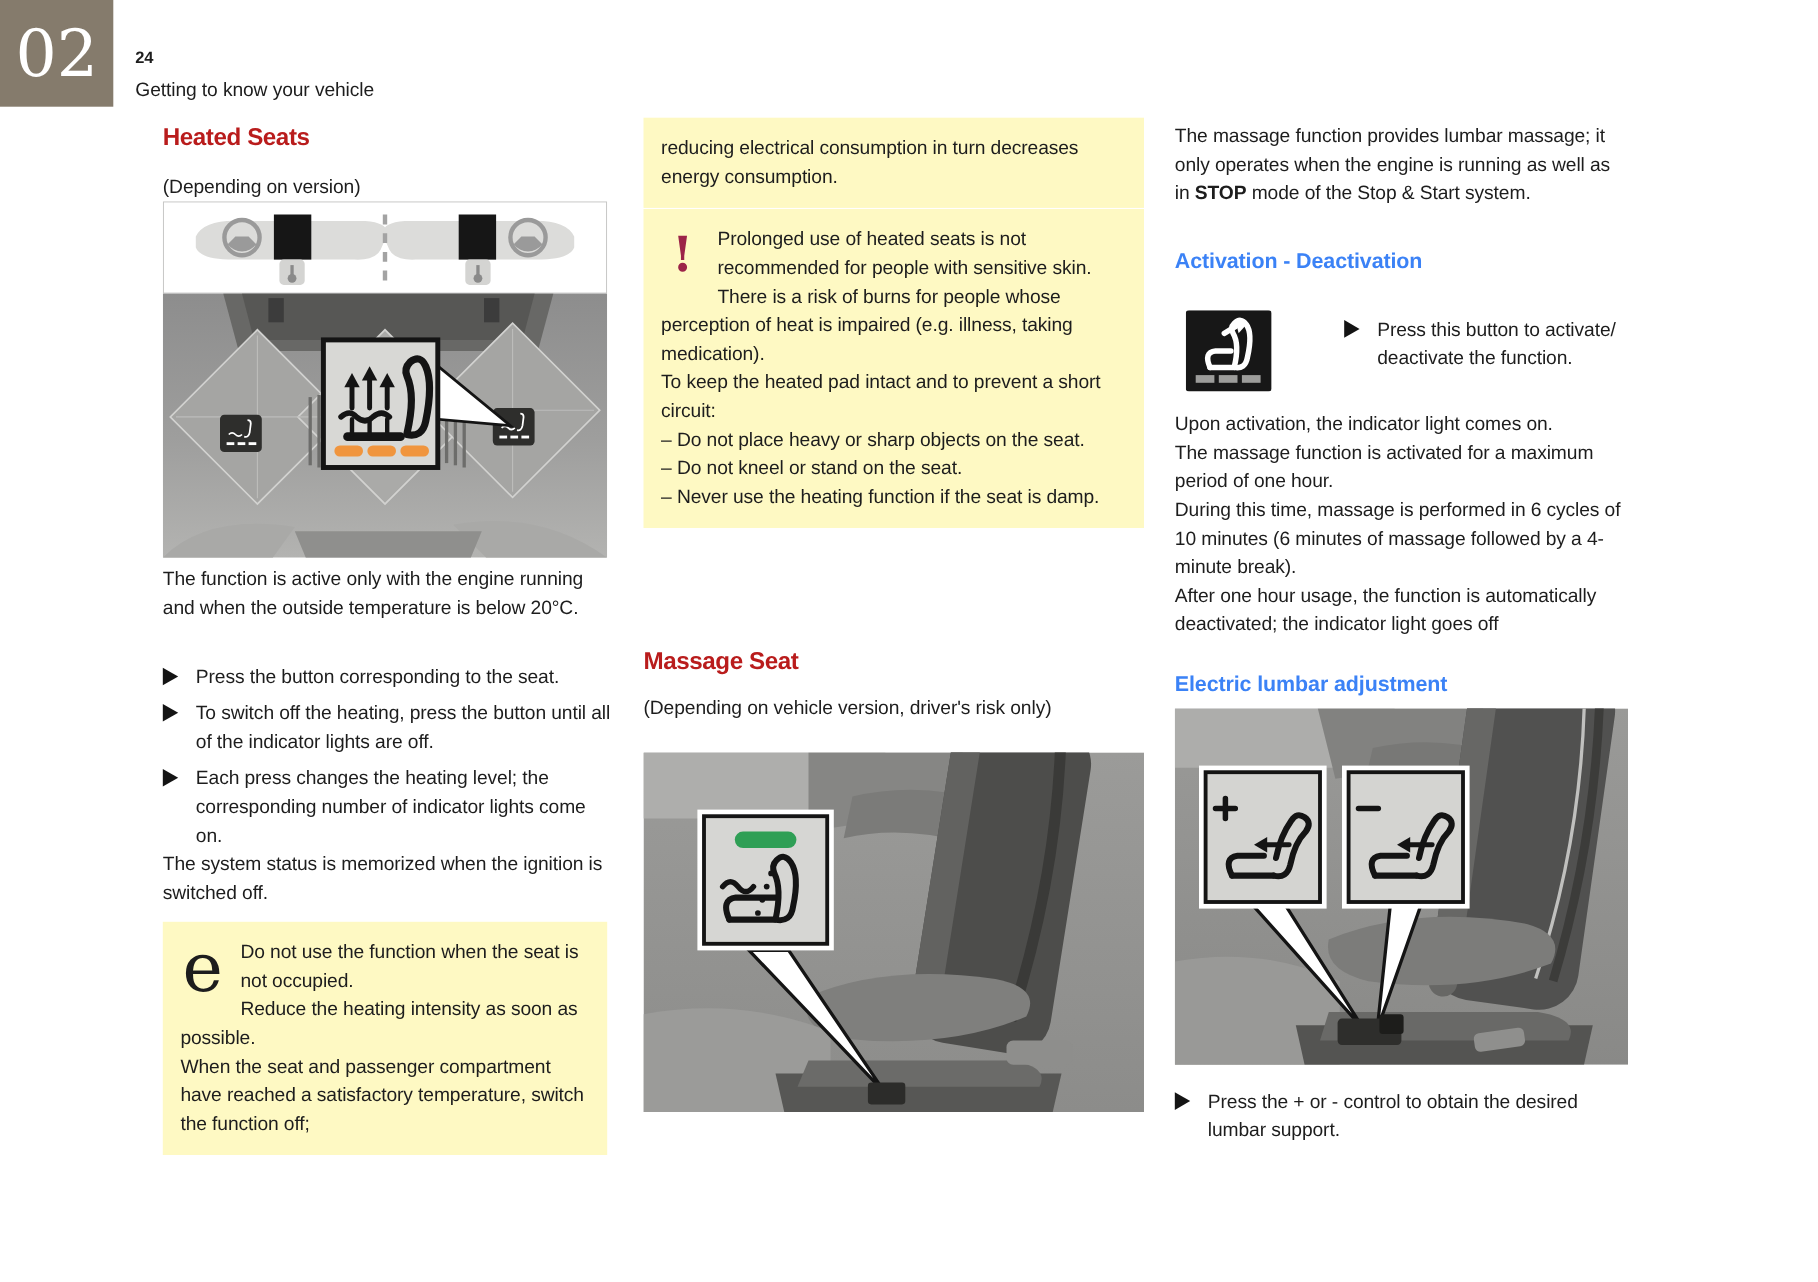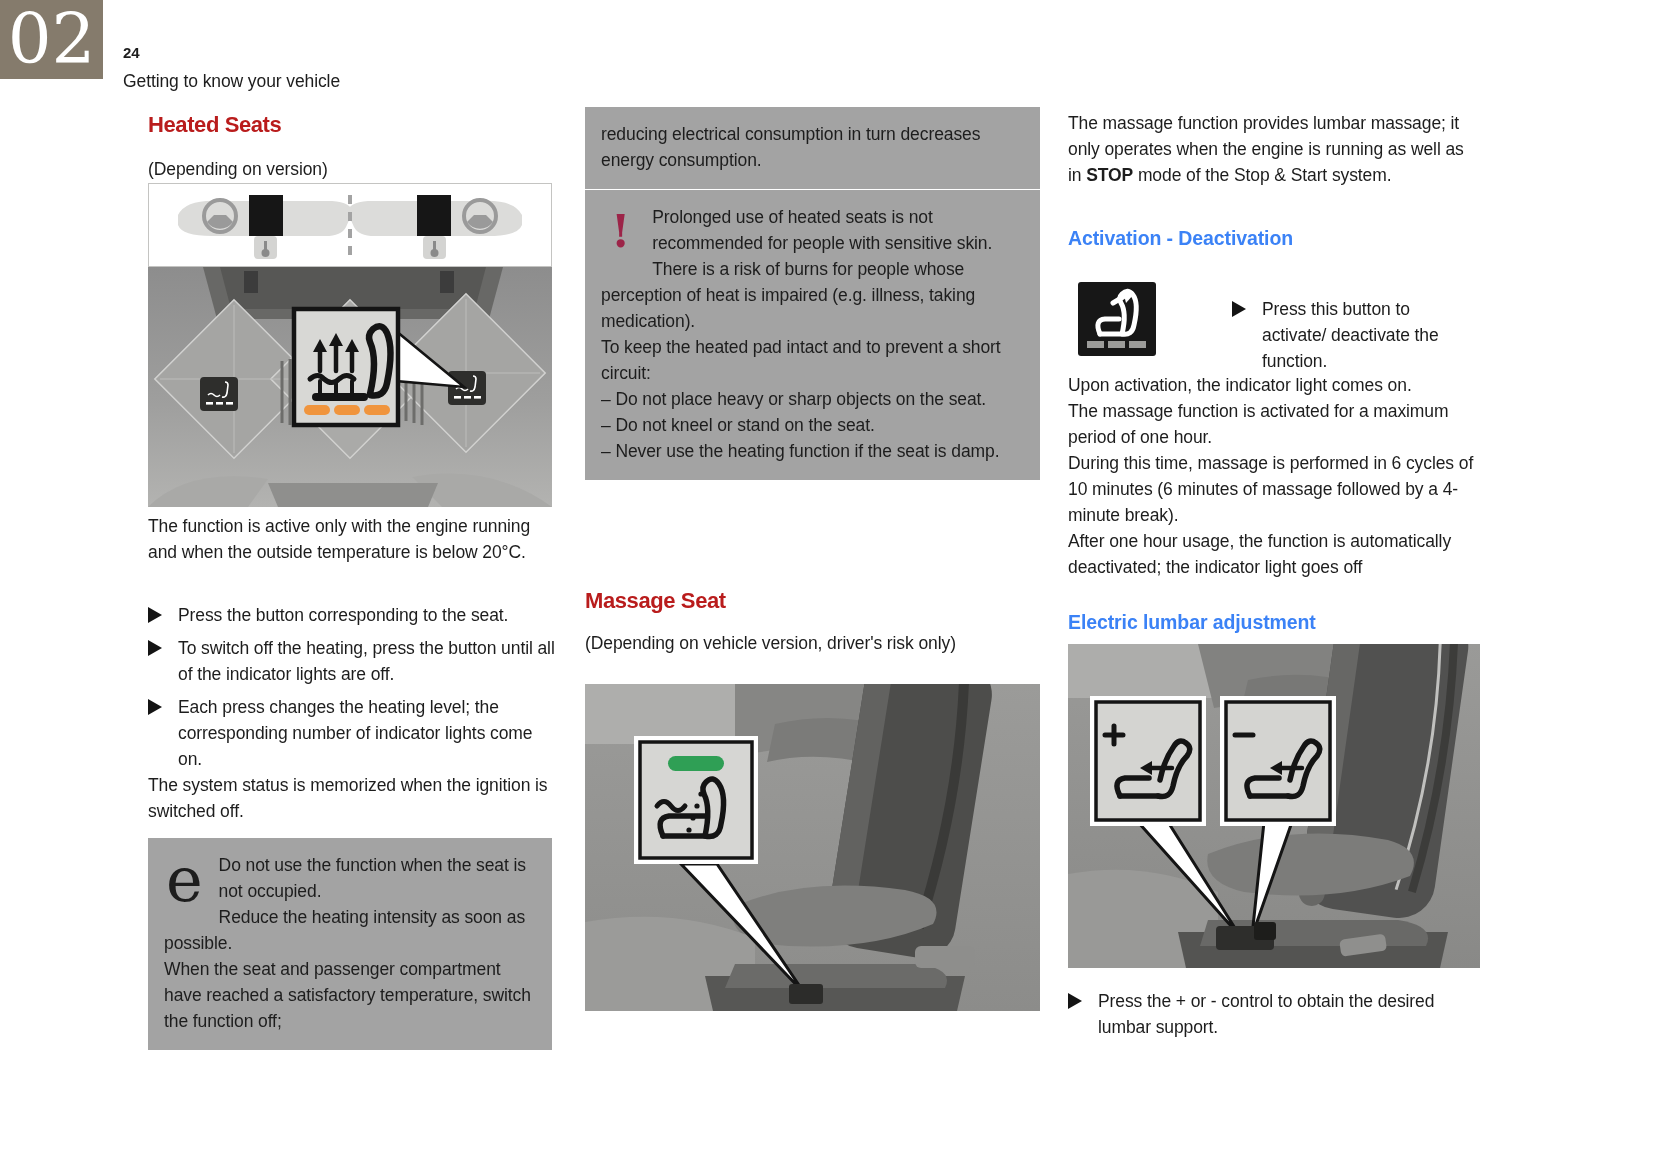--- a/index.html
+++ b/index.html
@@ -7,31 +7,31 @@
   #page {
     position: relative; width: 1653px; height: 1165px;
     background: #ffffff; overflow: hidden;
     font-family: "Liberation Sans", sans-serif;
     color: #1d1d1d; font-size: 17.5px; line-height: 26px;
     letter-spacing: -0.1px;
   }
   .abs { position: absolute; }
   
   #chapter-tab {
-    left: 0; top: 0; width: 103px; height: 79px;
+    left: 0; top: 0; width: 103px; height: 97px;
     background: #857b6c; color: #ffffff;
     display: flex; align-items: center; justify-content: center;
-    font-family: "DejaVu Serif", serif; font-size: 69px; line-height: 1;
+    font-family: "DejaVu Serif", serif; font-size: 59px; line-height: 1;
   }
   #page-num { left: 123px; top: 44px; font-size: 15px; font-weight: 700; line-height: 18px; text-align: center; }
   #section-title { left: 123px; top: 70px; font-size: 17.5px; line-height: 22px; }
 
   .h1 { font-size: 22px; line-height: 34px; font-weight: 600; color: #b91c1c; letter-spacing: -0.4px; }
   .h2 { font-size: 19.5px; line-height: 24px; font-weight: 700; color: #3b82f6; }
-  .note { background: #a3a3a3; padding: 14px 12px 16px 16px; }
+  .note { background: #fef9c3; padding: 14px 12px 16px 16px; }
   .b { font-weight: 700; }
 
   .bullet { display: flex; margin-bottom: 7px; }
   .arrow { flex: 0 0 30px; padding-top: 5px; }
   .arrow i { display:block; width:0; height:0;
     border-left: 14px solid #141414;
     border-top: 8.5px solid transparent; border-bottom: 8.5px solid transparent; }
 
   .eco-glyph {
     float: left; font-family: "DejaVu Serif", serif;
@@ -284,21 +284,21 @@
           <line x1="35" y1="21" x2="45" y2="15"></line>
         </g>
         <polygon points="45,9 56,12 48,21" fill="#ffffff"></polygon>
         <g fill="#9c9c9a">
           <rect x="9" y="59" width="17" height="7"></rect>
             <rect x="30" y="59" width="17" height="7"></rect>
             <rect x="51" y="59" width="17" height="7"></rect>
         </g>
       </svg>
     </div>
-    <div class="bullet" style="margin:14px;">
+    <div class="bullet" style="margin:4px;">
       <span class="arrow">
           <i></i>
         </span>
       <span>Press this button to activate/ deactivate the function.</span>
     </div>
   </div>
 
   <div class="abs" style="left:1068px; top:372px; width:412px;">
     <div>Upon activation, the indicator light comes on.</div>
     <div>The massage function is activated for a maximum period of one hour.</div>

